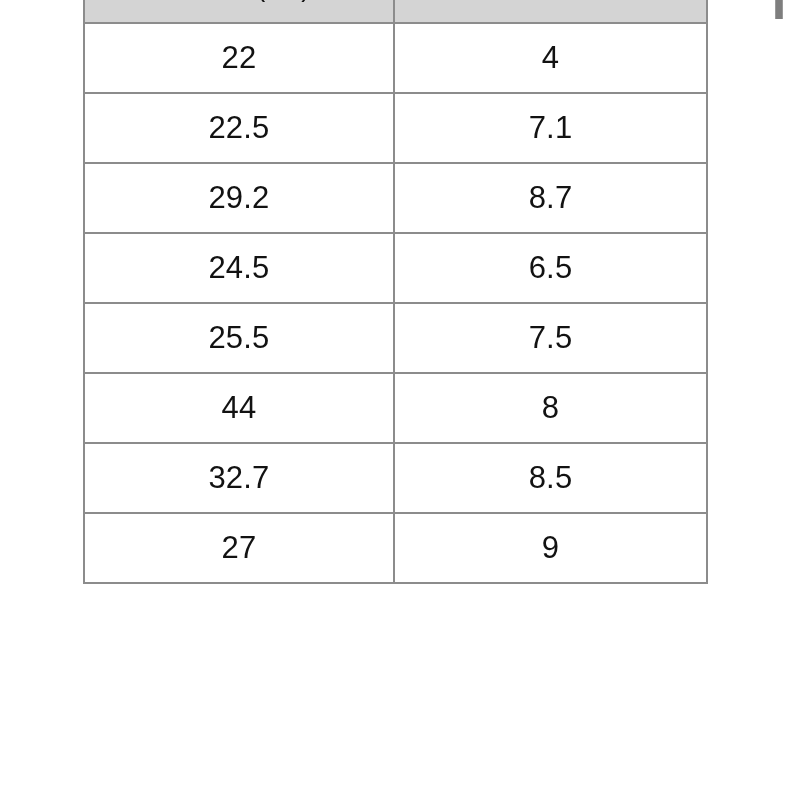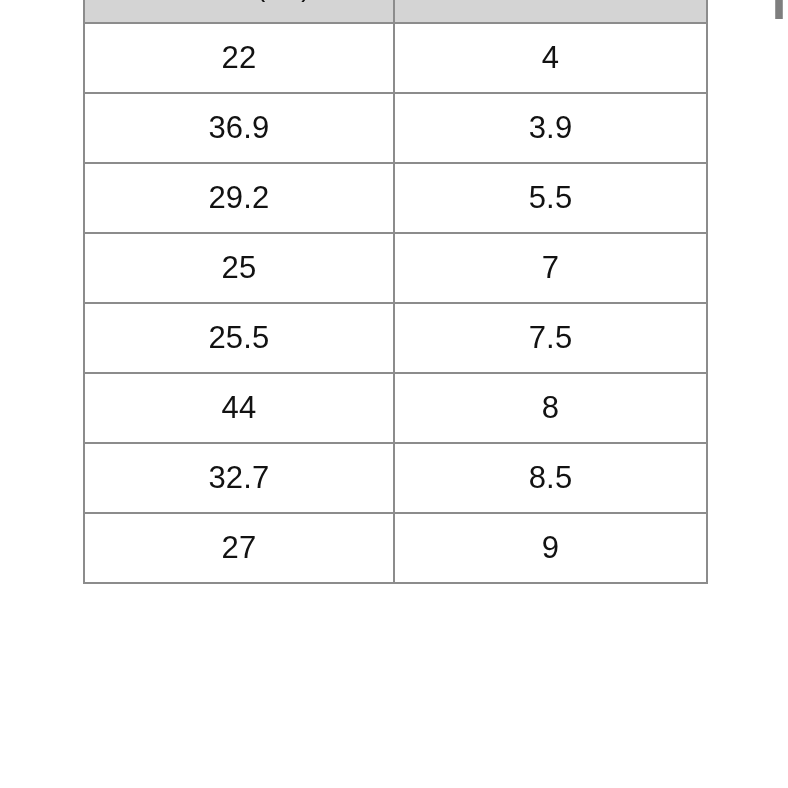--- a/index.html
+++ b/index.html
@@ -95,30 +95,30 @@
         <th>사이즈</th>
       </tr>
     </thead>
     <tbody id="table-body">
 
     <tr>
           <td>22</td>
           <td>4</td>
         </tr>
         <tr>
-          <td>36.9</td>
-          <td>3.9</td>
+          <td>22.5</td>
+          <td>7.1</td>
         </tr>
         <tr>
           <td>29.2</td>
-          <td>5.5</td>
+          <td>8.7</td>
         </tr>
         <tr>
-          <td>25</td>
-          <td>7</td>
+          <td>24.5</td>
+          <td>6.5</td>
         </tr>
         <tr>
           <td>25.5</td>
           <td>7.5</td>
         </tr>
         <tr>
           <td>44</td>
           <td>8</td>
         </tr>
         <tr>

